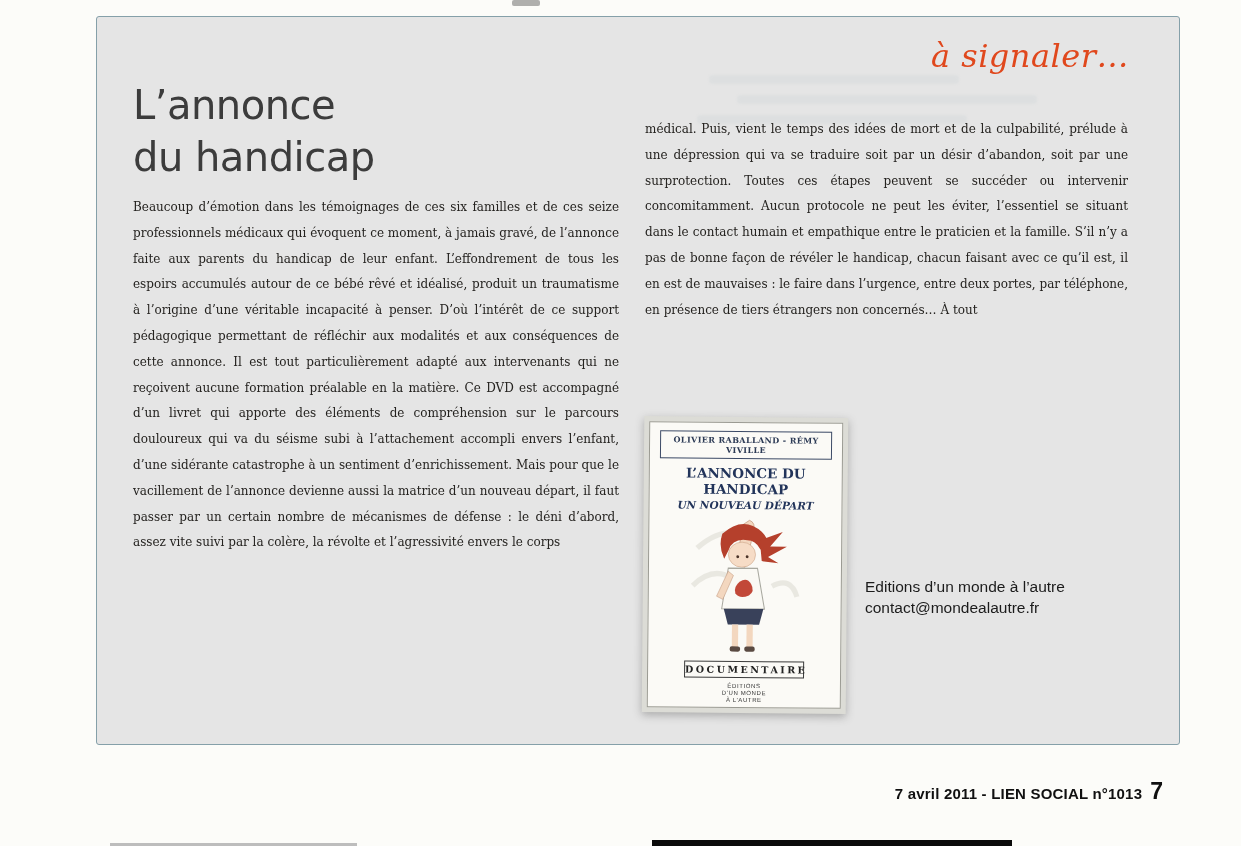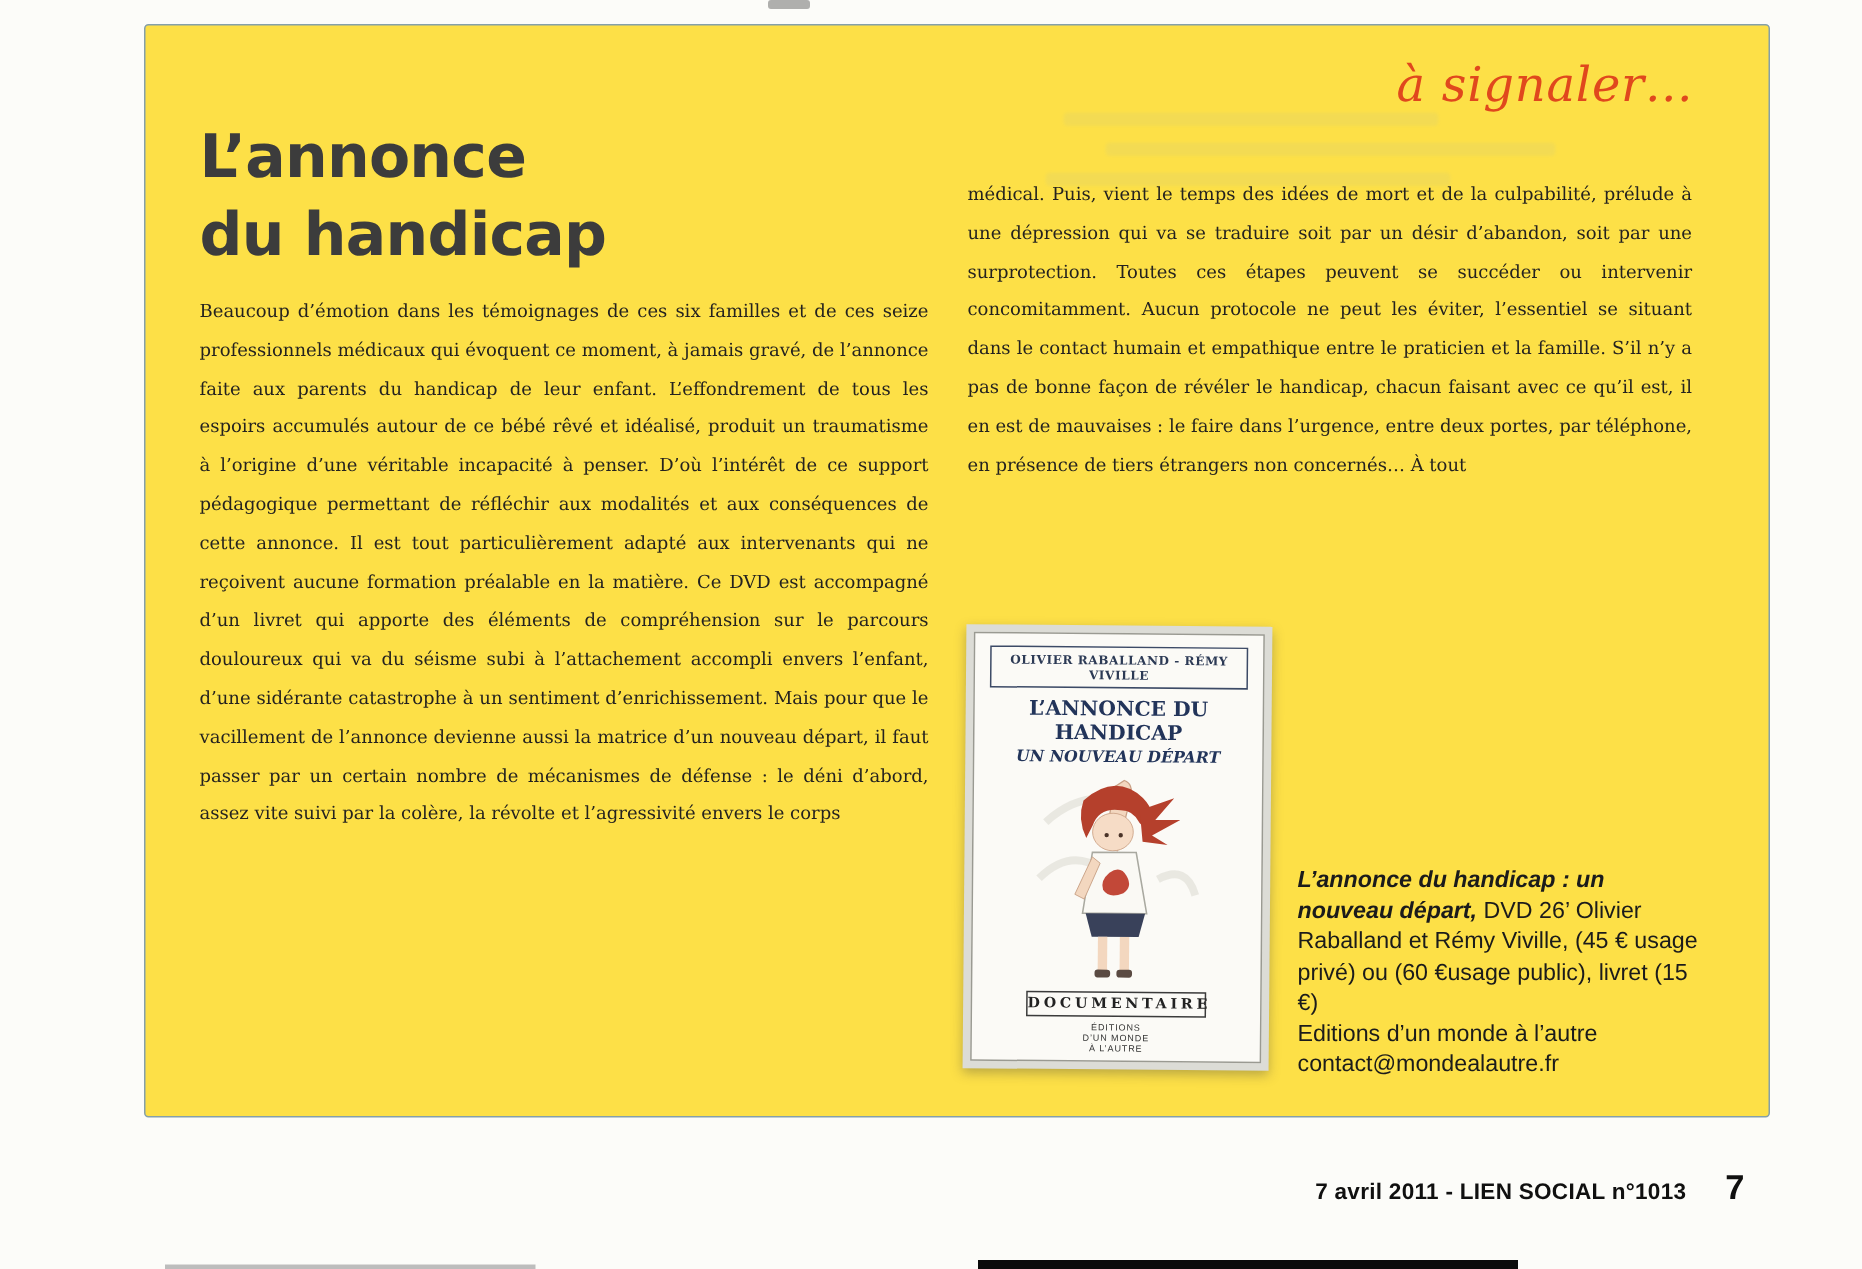--- a/index.html
+++ b/index.html
@@ -4,32 +4,32 @@
 <style>
   html,body{margin:0;padding:0;}
   body{
     width:1241px;height:846px;position:relative;overflow:hidden;
     background:#fcfcf9;
     font-family:"DejaVu Serif", serif;
   }
   
   .frame{
     position:absolute;left:96px;top:16px;width:1082px;height:727px;
-    background:#fde047;border:1px solid #85a0a9;border-radius:3px;
+    background:#e5e5e5;border:1px solid #85a0a9;border-radius:3px;
   }
   
   .signaler{
     position:absolute;top:20px;right:50px;
     font-family:"DejaVu Serif", serif;font-style:italic;
     font-size:32px;color:#e0481d;letter-spacing:.5px;
   }
   
   .title{
     position:absolute;left:36px;top:62px;
-    font-family:"DejaVu Sans", sans-serif;font-weight:700;
+    font-family:"DejaVu Sans", sans-serif;font-weight:400;
     font-size:40px;line-height:52px;color:#3c3c3c;letter-spacing:-.5px;
   }
   
   .bodytext{
     font-size:12px;line-height:25.8px;color:#24221f;text-align:justify;
   }
   .col-left{position:absolute;left:36px;top:178px;width:486px;}
   .col-right-top{position:absolute;left:548px;top:100px;width:483px;}
   .beside{position:absolute;left:770px;top:392px;width:262px;}
   
@@ -69,21 +69,21 @@
   .caption{
     position:absolute;left:768px;top:560px;width:270px;
     font-family:"Liberation Sans", sans-serif;
     font-size:15.5px;line-height:20.5px;color:#1b1b1b;
   }
   .caption p{margin:0;}
   .caption .lead{font-weight:bold;font-style:italic;}
   
   .footer{
     position:absolute;top:778px;right:78px;
-    display:flex;align-items:baseline;gap:26px;
+    display:flex;align-items:baseline;gap:8px;
     font-family:"Liberation Sans", sans-serif;color:#101010;
   }
   .footer-issue{font-size:15px;font-weight:bold;letter-spacing:.2px;}
   .footer-page{font-size:23px;font-weight:bold;}
   
   .bar-right{position:absolute;left:652px;top:840px;width:360px;height:6px;background:#0b0b0b;}
   .bar-left{position:absolute;left:110px;top:843px;width:247px;height:3px;background:#bdbdbd;}
   .speck-top{position:absolute;left:512px;top:0;width:28px;height:6px;background:#6f6f6f;opacity:.55;border-radius:2px;}
   .ghost{position:absolute;background:#9fb3ba;opacity:.10;border-radius:3px;filter:blur(1px);}
   .g1{left:612px;top:58px;width:250px;height:9px;}
@@ -147,21 +147,20 @@
       <div class="cover-genre">DOCUMENTAIRE</div>
       <div class="cover-pub">
         <div>ÉDITIONS</div>
         <div>D’UN MONDE</div>
         <div>À L’AUTRE</div>
       </div>
     </div>
   </div>
 
   <div class="caption">
-    <p><span class="lead">L’annonce du handicap : un nouveau départ,</span><span> DVD 26’ Olivier Raballand et Rémy Viville, (45 € usage privé) ou (60 €usage public), livret (15 €)</span></p>
     <div>Editions d’un monde à l’autre</div>
     <div>contact@mondealautre.fr</div>
   </div>
 
 </div>
 
 <div class="footer">
   <span class="footer-issue">7 avril 2011 - LIEN SOCIAL n°1013</span>
   <span class="footer-page">7</span>
 </div>

